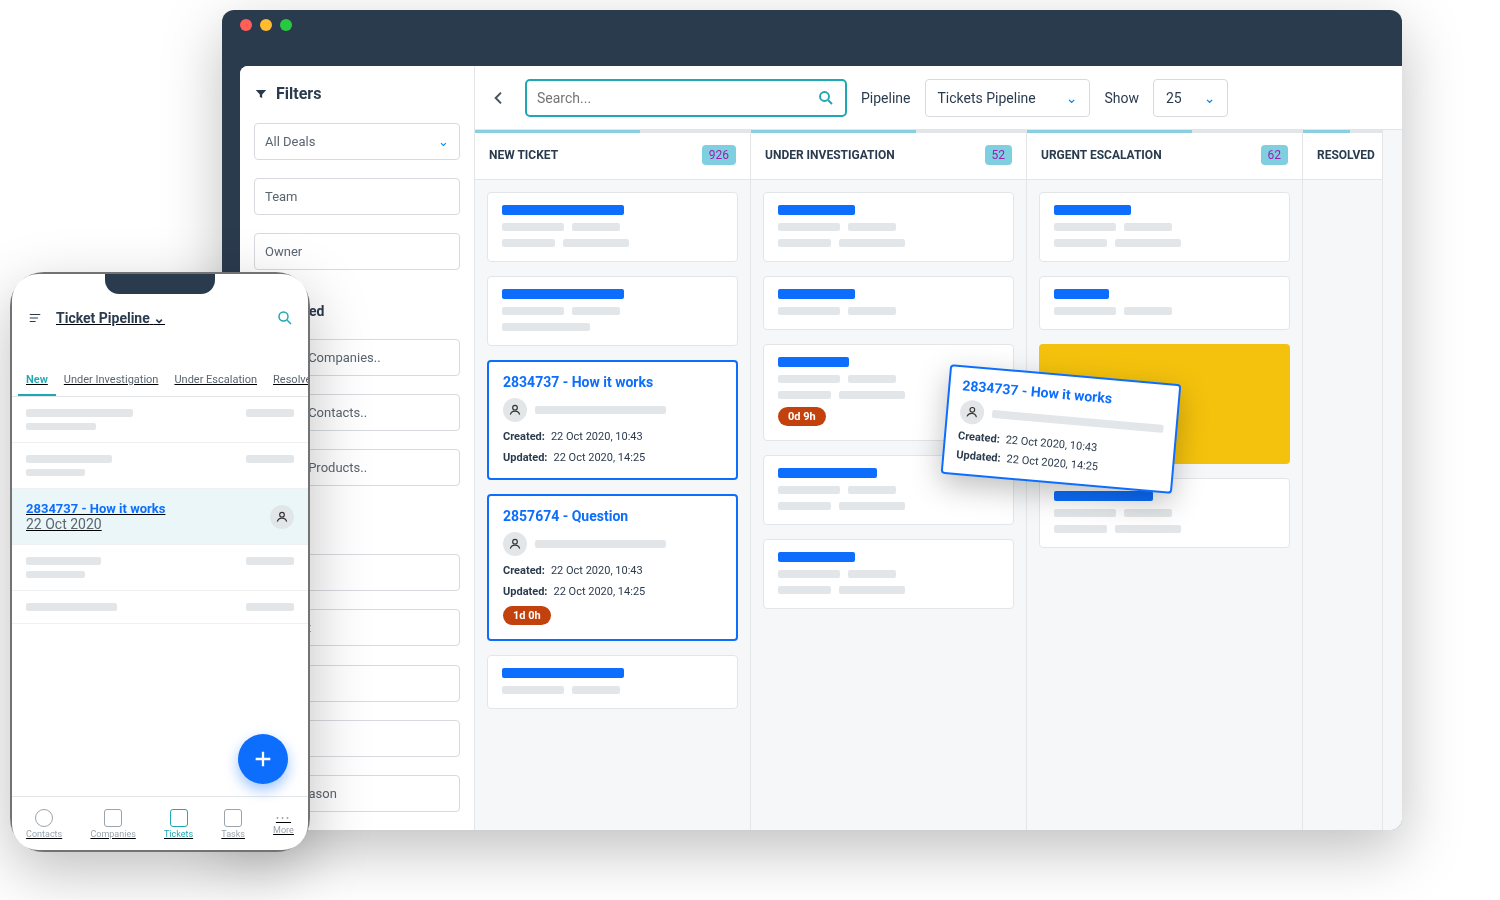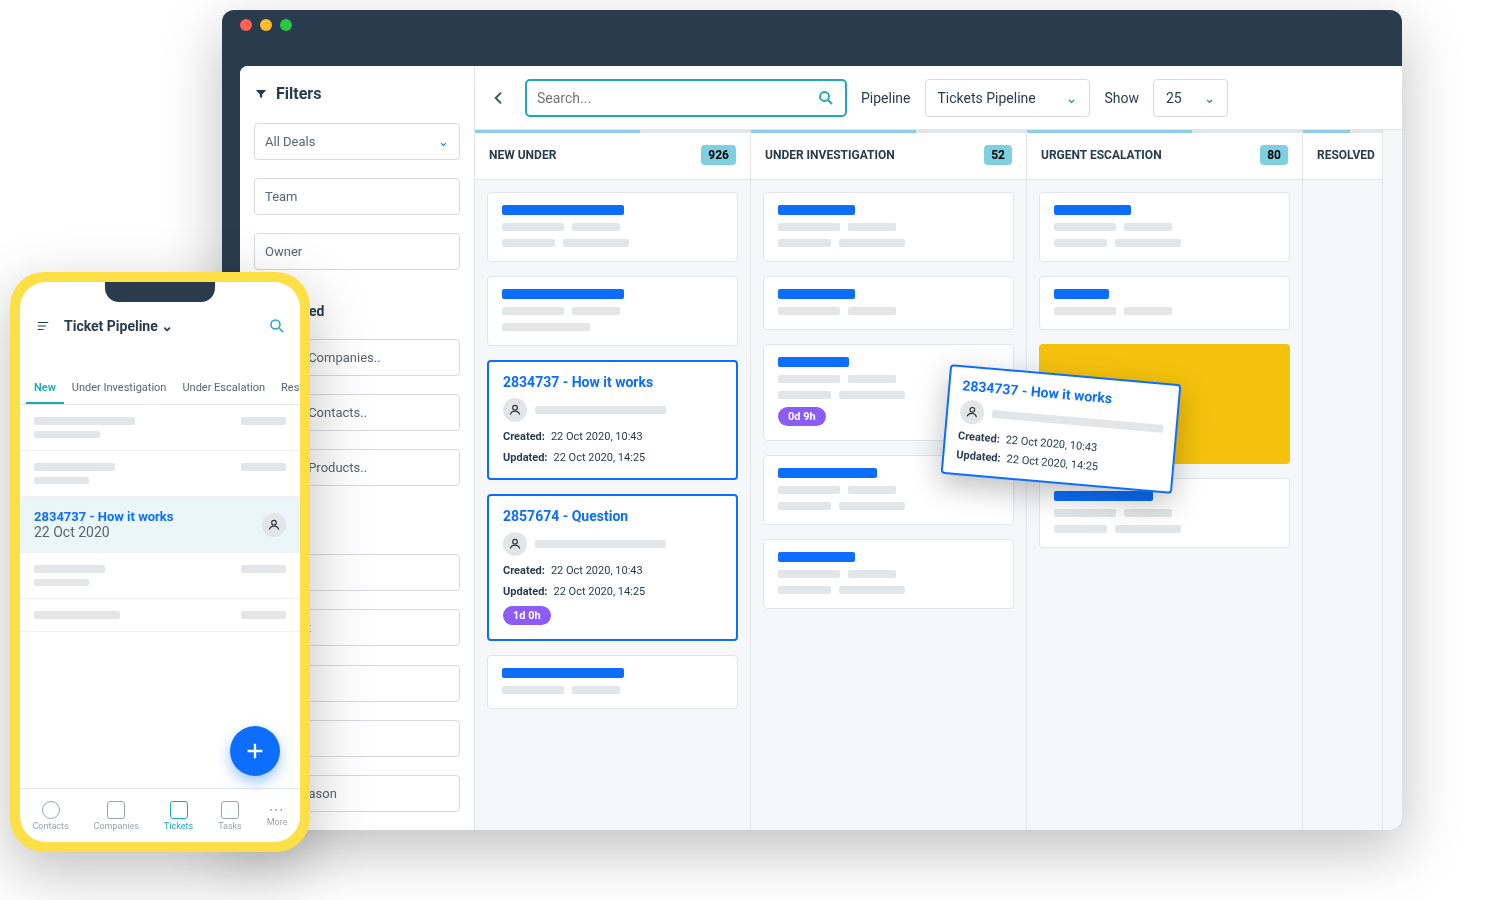--- a/index.html
+++ b/index.html
@@ -78,62 +78,63 @@
     height: 50px; background: #fff; border-bottom: 1px solid #e3e6e8;
     display: flex; align-items: center; justify-content: space-between;
     padding: 0 14px; font-weight: 700; font-size: 12px; color: #2b3b4e;
     position: relative;
   }
   .col-header::before {
     content: ""; position: absolute; top: -1px; left: 0; right: 0; height: 4px;
     background: linear-gradient(90deg, #88d0e0 60%, #e3e6e8 60%);
   }
   .count-badge {
-    background: #7ed0e0; color: #000000; font-weight: 700; font-size: 12px;
+    background: #7ed0e0; color: #a21caf; font-weight: 400; font-size: 12px;
     padding: 3px 7px; border-radius: 4px;
   }
   .col-body { padding: 12px; display: flex; flex-direction: column; gap: 14px; overflow: hidden; }
   .card {
     background: #fff; border: 1px solid #e3e6e8; border-radius: 4px;
     padding: 12px 14px 14px; display: flex; flex-direction: column; gap: 8px;
   }
   .card.selected { border: 2px solid #0d6efd; }
   .ph-title { height: 10px; width: 55%; background: #0d6efd; border-radius: 2px; }
   .ph-line { height: 8px; background: #e3e6e8; border-radius: 2px; }
   .ph-row { display: flex; gap: 8px; }
   .card-title { color: #0d6efd; font-weight: 700; font-size: 14px; }
   .avatar-row { display: flex; align-items: center; gap: 8px; }
   .avatar { width: 24px; height: 24px; border-radius: 50%; background: #e3e6e8; display: flex; align-items: center; justify-content: center; color: #333; flex: 0 0 24px;}
   .meta { font-size: 11px; color: #2b3b4e; display: flex; gap: 6px; }
   .meta b { font-weight: 700; }
   .time-pill {
-    align-self: flex-start; background: #8b5cf6; color: #fff;
+    align-self: flex-start; background: #c2410c; color: #fff;
     font-size: 11px; font-weight: 700; padding: 3px 10px; border-radius: 12px; text-align: center;
   }
   .drop-target { height: 120px; background: #f4c20d; border-radius: 4px; }
 
   
   .floating-card {
     position: absolute;
     width: 232px;
     background: #fff; border: 2px solid #0d6efd; border-radius: 4px;
     padding: 10px 12px 12px;
     box-shadow: 0 10px 30px rgba(0,0,0,0.25);
     transform: rotate(5deg);
     display: flex; flex-direction: column; gap: 6px;
   }
 
   
   .phone {
     position: absolute; left: 10px; top: 272px;
     width: 300px; height: 580px;
-    background: #fde047; border-radius: 34px;
-    padding: 10px;
+    background: #737373; border-radius: 34px;
+    padding: 2px;
     box-shadow: 0 20px 60px rgba(0,0,0,0.25);
     z-index: 10;
+    text-decoration: underline;
   }
   .phone-screen {
     width: 100%; height: 100%; background: #fff; border-radius: 26px;
     position: relative; overflow: hidden;
     display: flex; flex-direction: column;
   }
   .notch {
     position: absolute; top: 0; left: 50%; transform: translateX(-50%);
     width: 110px; height: 20px; background: #2b3b4e;
     border-bottom-left-radius: 14px; border-bottom-right-radius: 14px;
@@ -256,21 +257,21 @@
         <div class="dropdown small">
           <span>25</span>
           <span class="chev">⌄</span>
         </div>
       </div>
 
       <div class="pipeline-row">
 
         <div class="column">
           <div class="col-header">
-            <span>NEW UNDER</span>
+            <span>NEW TICKET</span>
             <span class="count-badge">926</span>
           </div>
           <div class="col-body">
             <div class="card">
               <div class="ph-title"></div>
               <div class="ph-row">
                   <div class="ph-line" style="width:28%"></div>
                   <div class="ph-line" style="width:22%"></div>
                 </div>
               <div class="ph-row">
@@ -396,21 +397,21 @@
                   <div class="ph-line" style="width:24%"></div>
                   <div class="ph-line" style="width:30%"></div>
                 </div>
             </div>
           </div>
         </div>
 
         <div class="column">
           <div class="col-header">
             <span>URGENT ESCALATION</span>
-            <span class="count-badge">80</span>
+            <span class="count-badge">62</span>
           </div>
           <div class="col-body">
             <div class="card">
               <div class="ph-title" style="width:35%"></div>
               <div class="ph-row">
                   <div class="ph-line" style="width:28%"></div>
                   <div class="ph-line" style="width:22%"></div>
                 </div>
               <div class="ph-row">
                   <div class="ph-line" style="width:24%"></div>

